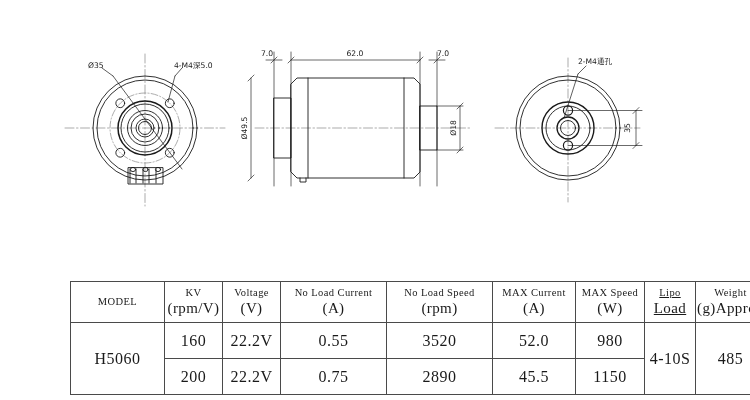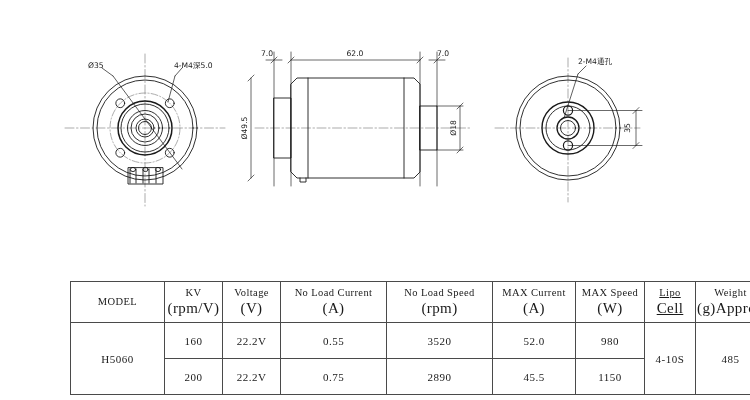--- a/index.html
+++ b/index.html
@@ -48,21 +48,21 @@
   }
   table.perf th{
     height:40px;
     font-weight:400;
     font-size:10.5px;
     line-height:1.25;
     letter-spacing:0.4px;
   }
   table.perf td{
     height:35px;
-    font-size:11px;
+    font-size:16px;
     letter-spacing:0.5px;
   }
   td.model-cell{font-size:13px;letter-spacing:0.5px;font-family:Liberation Serif, serif;}
   th.model-head{font-size:13px;letter-spacing:0.6px;}
   .sub{display:block;font-size:15px;}
   .c-model{width:93px;}
   .c-kv{width:57px;margin-left:8px;}
   .c-volt{width:57px;}
   .c-nlc{width:105px;}
   .c-nls{width:105px;}
@@ -245,21 +245,21 @@
           <th class="c-maxc">
             <span>MAX Current</span>
             <span class="sub">(A)</span>
           </th>
           <th class="c-maxp">
             <span>MAX Speed</span>
             <span class="sub">(W)</span>
           </th>
           <th class="c-lipo">
             <span>Lipo</span>
-            <span class="sub">Cell</span>
+            <span class="sub">Load</span>
           </th>
           <th class="c-weight">
             <span>Weight</span>
             <span class="sub">(g)Approx</span>
           </th>
         </tr>
       </thead>
       <tbody>
         <tr>
           <td class="model-cell" rowspan="2">H5060</td>

